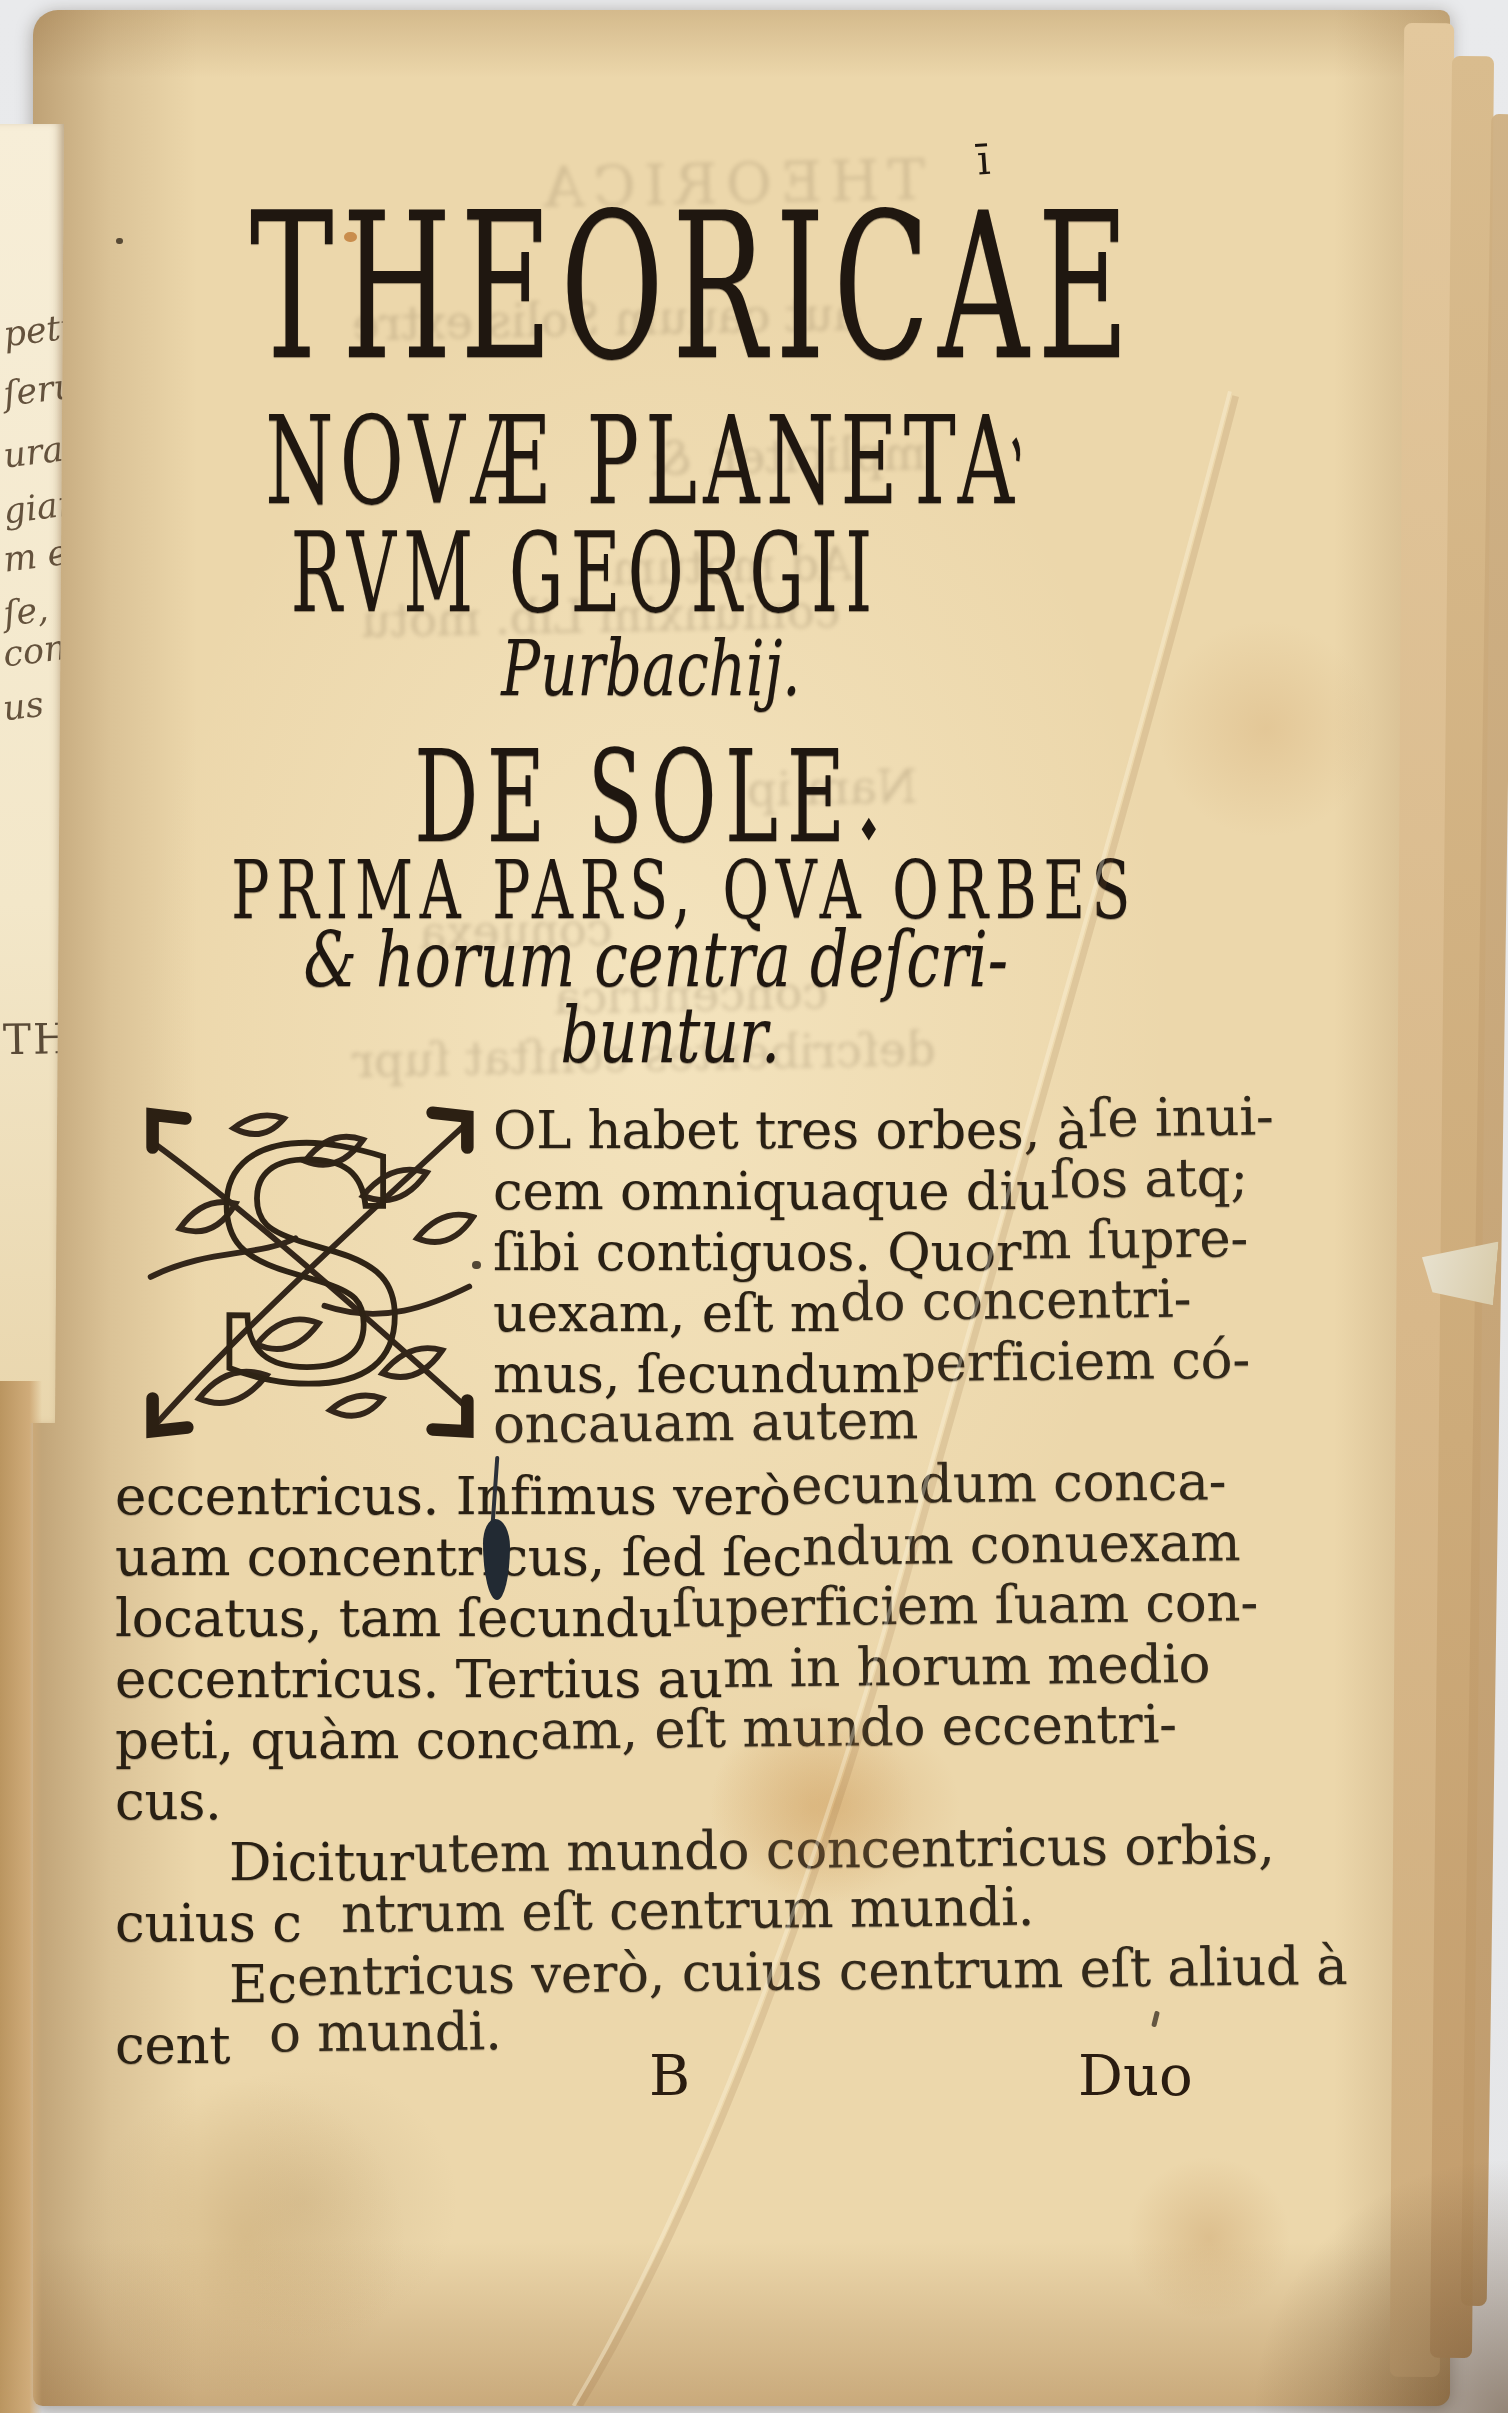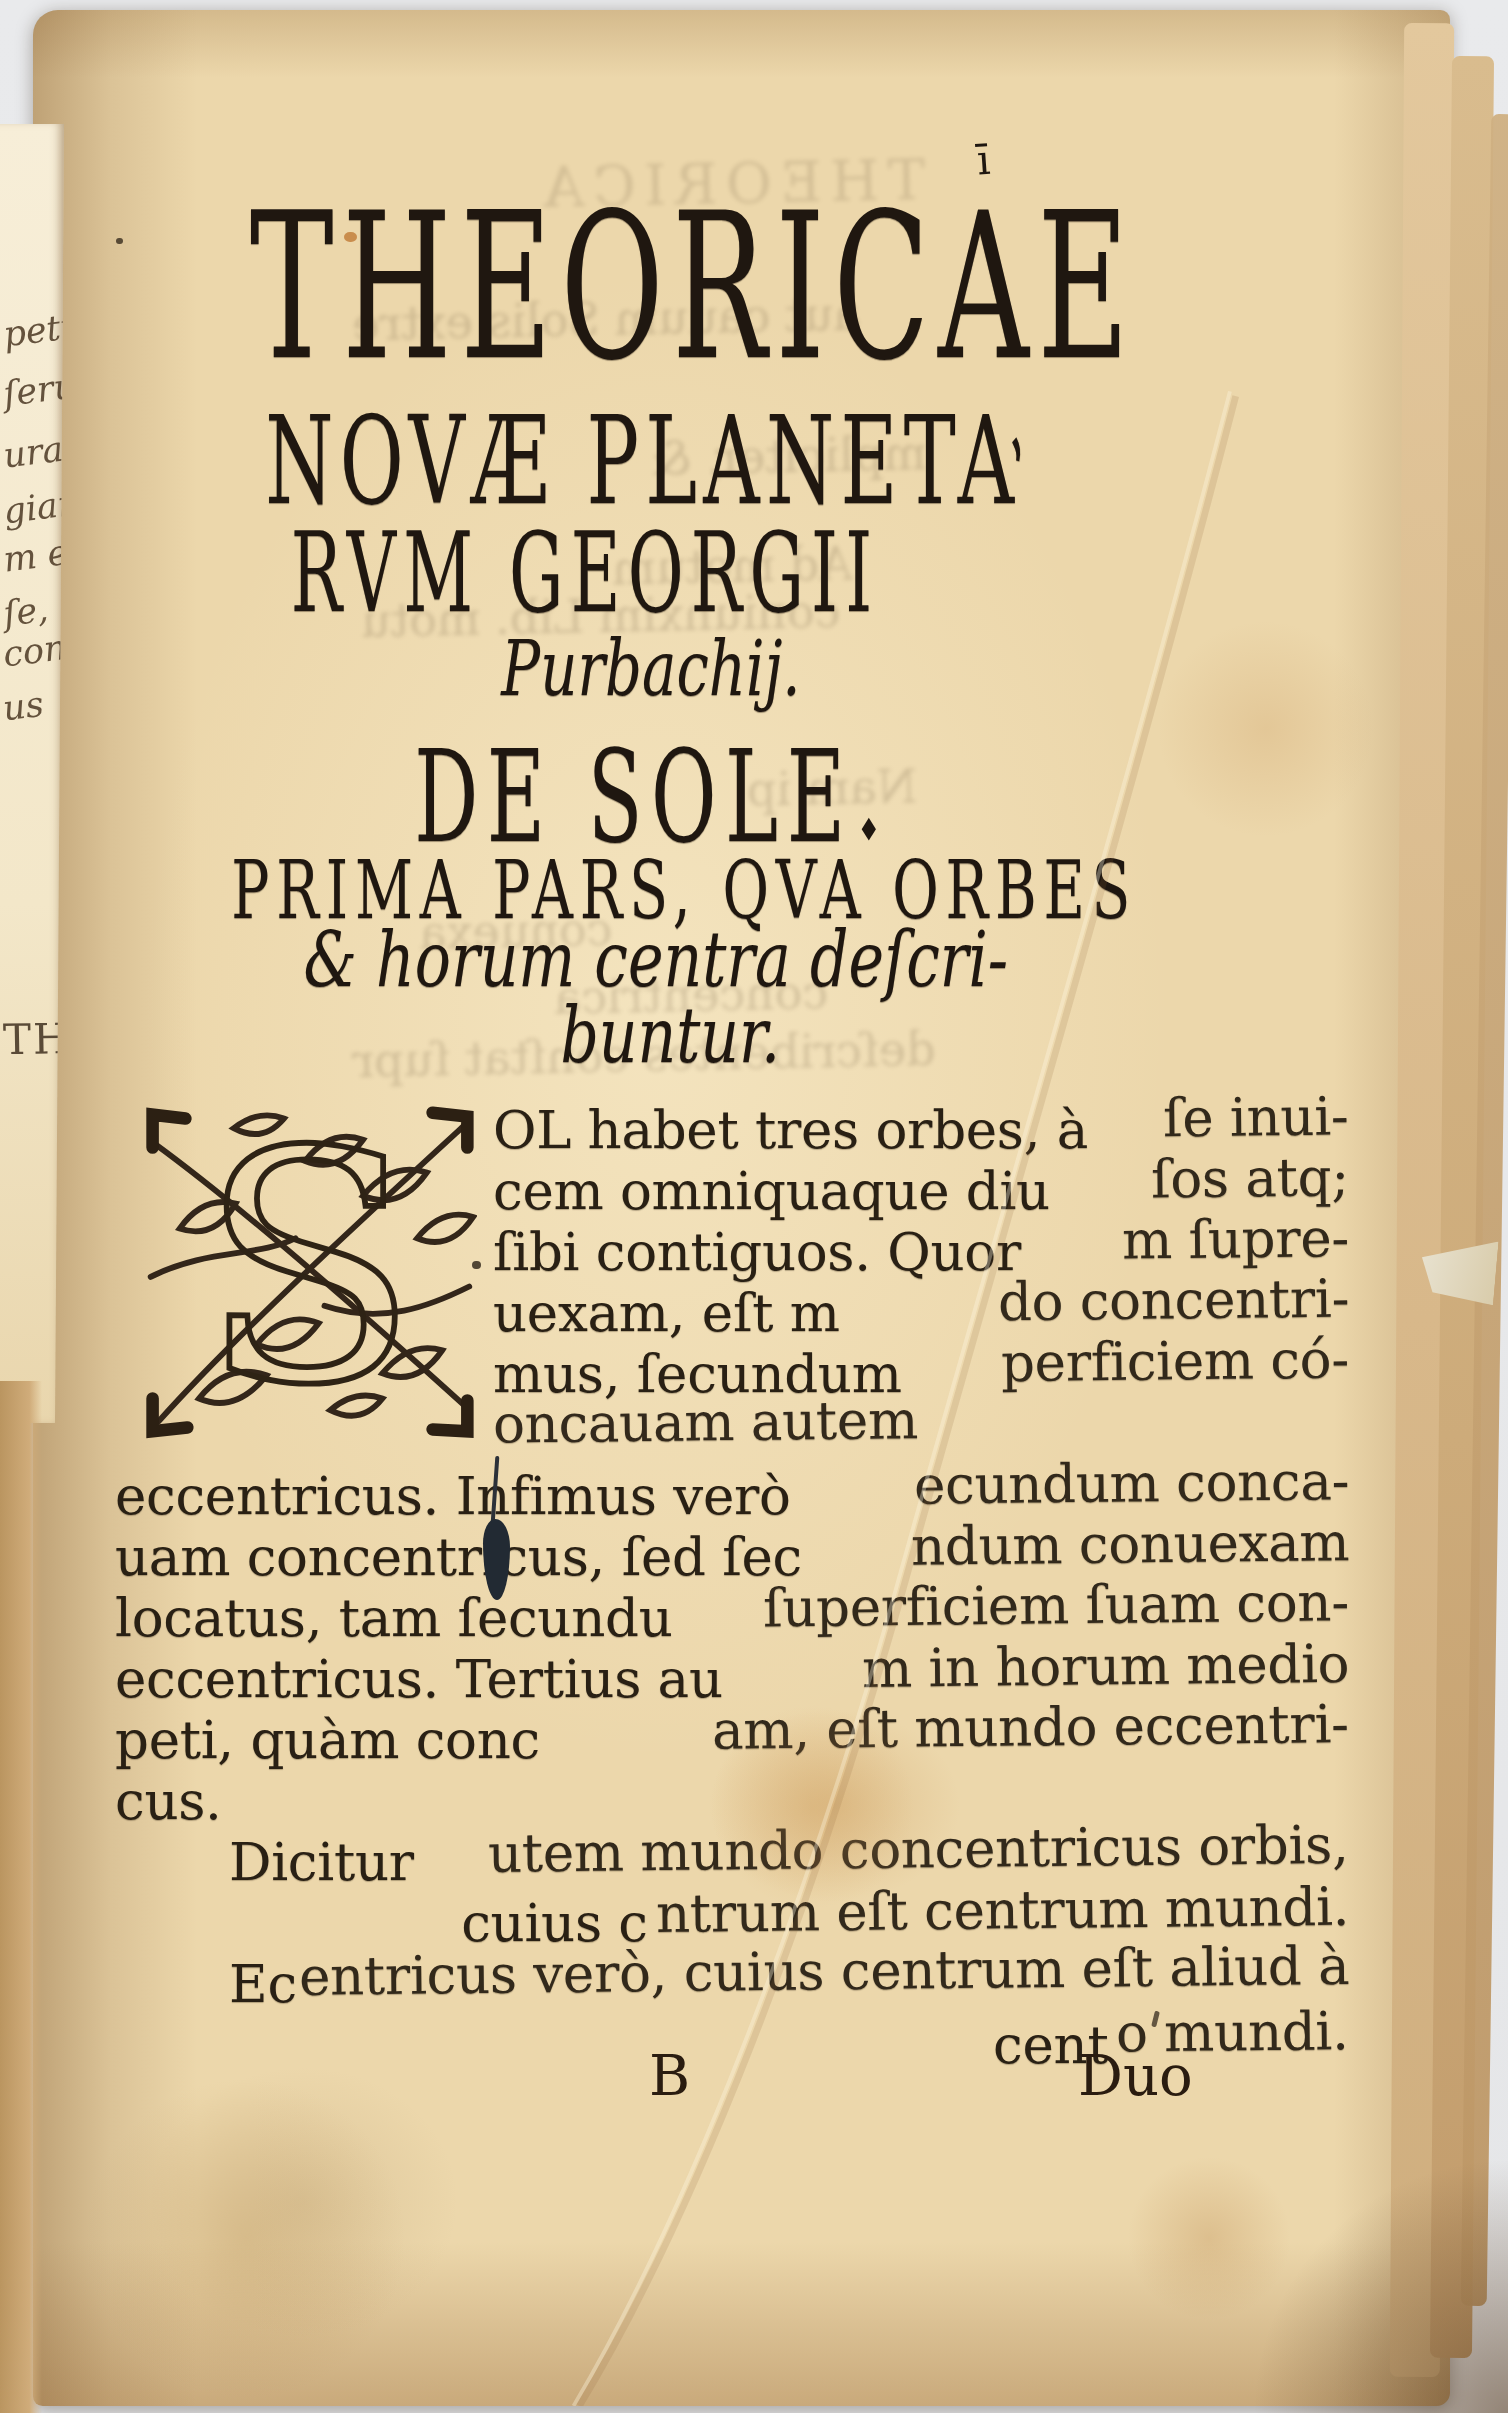--- a/index.html
+++ b/index.html
@@ -69,24 +69,24 @@
   .descri{top:911px;font-size:77px;font-style:italic;transform:translateX(4.8px) scaleX(.78);}
   .buntur{top:987px;font-size:77px;font-style:italic;transform:translateX(19.3px) scaleX(.78);}
   .hyph{display:inline-block;font-size:.72em;transform:rotate(-38deg) translateY(-9.7px);}
   .diamond{display:inline-block;width:16.4px;height:16.4px;background:#1f1710;margin-left:13.5px;
          transform:rotate(45deg) translateY(-3.9px);}
   .stray{position:absolute;left:944px;top:126px;font-size:41px;color:#1f1710;transform:rotate(-4deg);}
   
   .bodyblock{position:absolute;left:82px;top:1089px;width:1234px;
          font-size:53px;line-height:61px;letter-spacing:-0.3px;color:#292014;
          text-shadow:0 1px 1px rgba(40,25,10,.3);}
-  .line{display:flex;justify-content:space-between;height:61px;white-space:nowrap;}
+  .line{display:flex;height:61px;white-space:nowrap;}
   .ind{padding-left:378px;}
   .pind{padding-left:114px;}
-  .tight{justify-content:flex-end;column-gap:8px;}
+  .tight{justify-content:flex-start;column-gap:39px;}
   .frag{transform:translateY(-12.6px) rotate(-.6deg);opacity:.95;}
   
   .dropcap{position:absolute;left:108px;top:1093px;width:336px;height:340px;}
   
   .sig{position:absolute;left:616px;top:2033px;font-size:56px;color:#2a1c10;}
   .catch{position:absolute;left:1045px;top:2033px;font-size:56px;color:#2a1c10;}
   
   .crease{position:absolute;left:0;top:0;pointer-events:none;}
   .blot{position:absolute;left:450px;top:1509px;width:27px;height:81px;background:#222a33;
         border-radius:46% 54% 48% 52%/30% 34% 66% 70%;}

